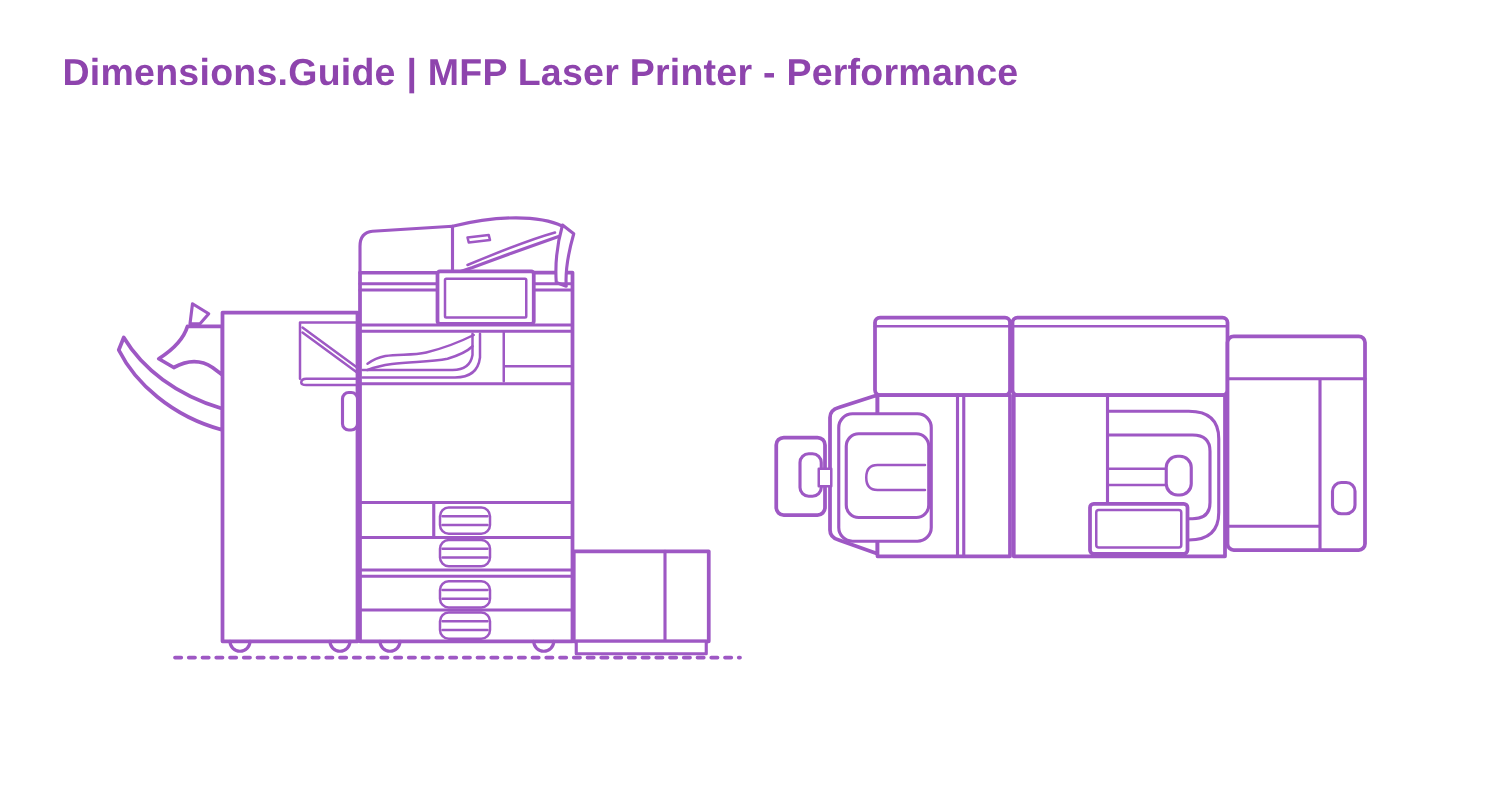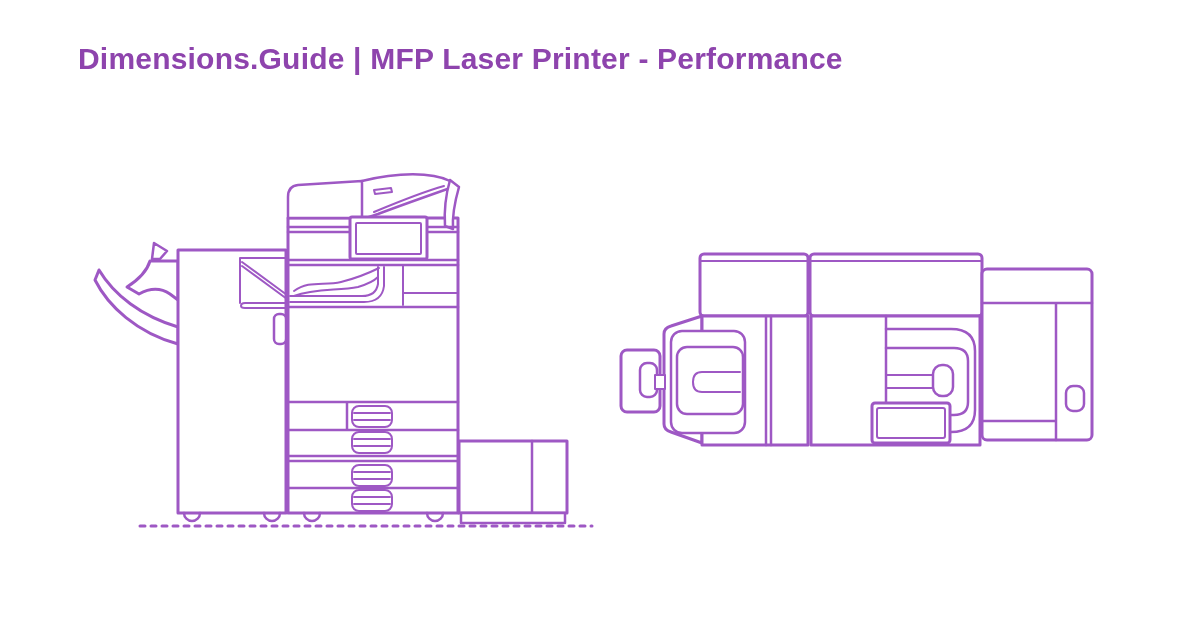--- a/index.html
+++ b/index.html
@@ -4,21 +4,21 @@
 <style>
   html,body{margin:0;padding:0;}
   body{
     width:1200px;height:630px;position:relative;overflow:hidden;
     background:#ffffff;
     font-family:"Liberation Sans", sans-serif;
   }
   .title{
     position:absolute;left:50px;top:42px;
     font-size:30px;font-weight:bold;letter-spacing:.2px;
-    color:#8e44ad;white-space:nowrap;margin-left:28px;
+    color:#8e44ad;white-space:nowrap;
   }
   .art{position:absolute;left:0;top:0;}
 </style>
 </head>
 <body>
 
 <div class="title">Dimensions.Guide | MFP Laser Printer - Performance</div>
 
 <svg class="art" width="1200" height="630" viewBox="0 0 1200 630">
 

